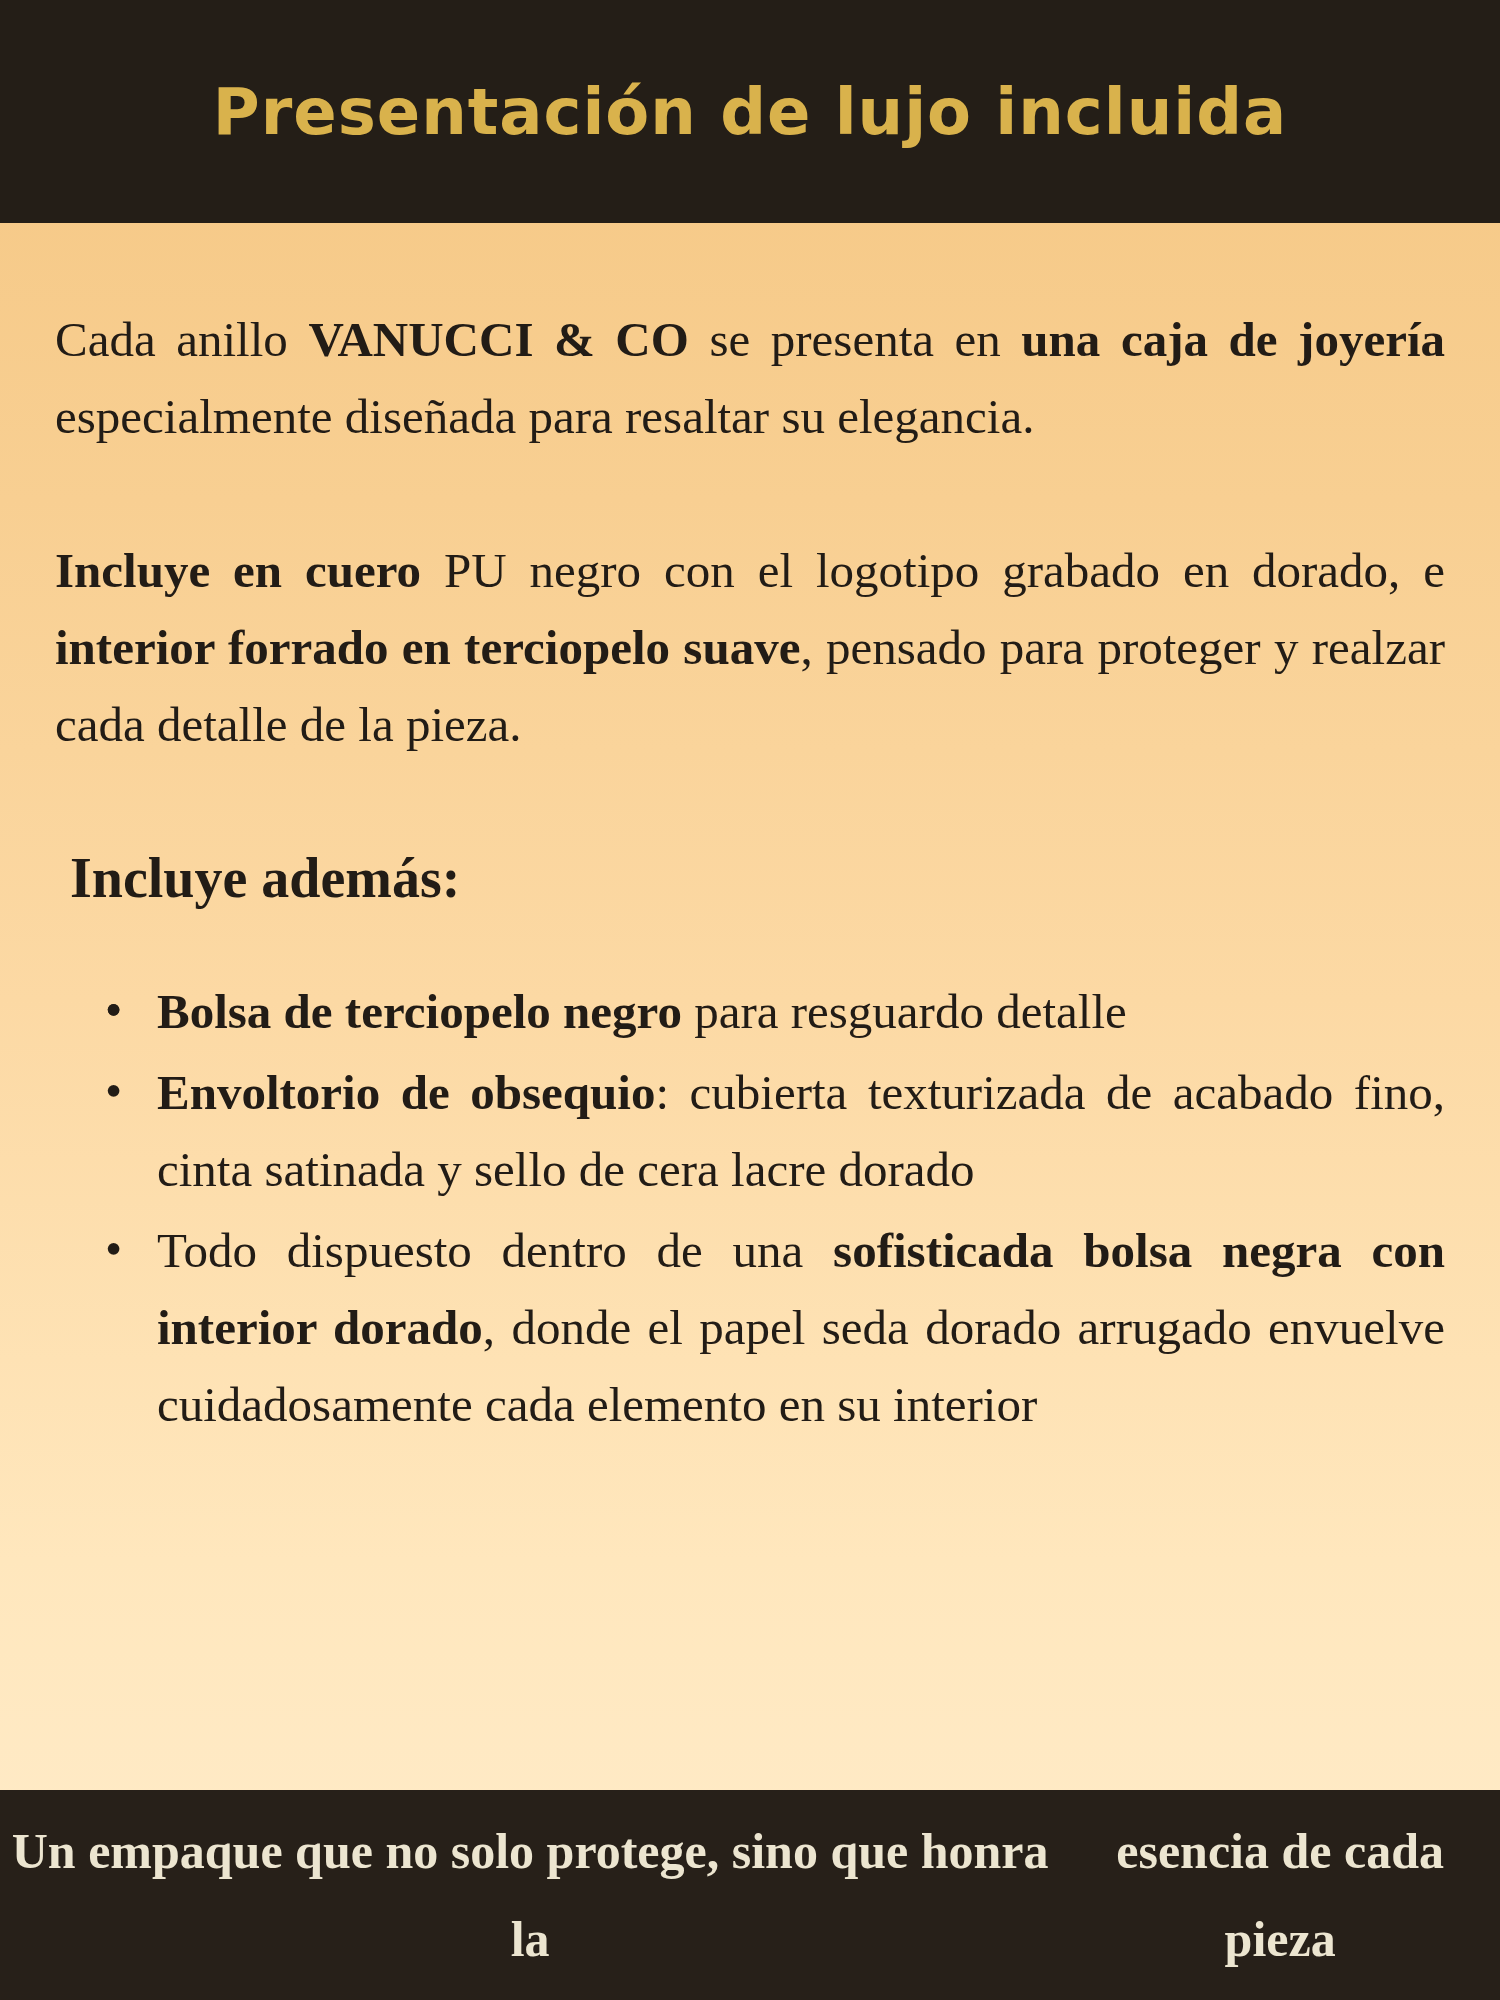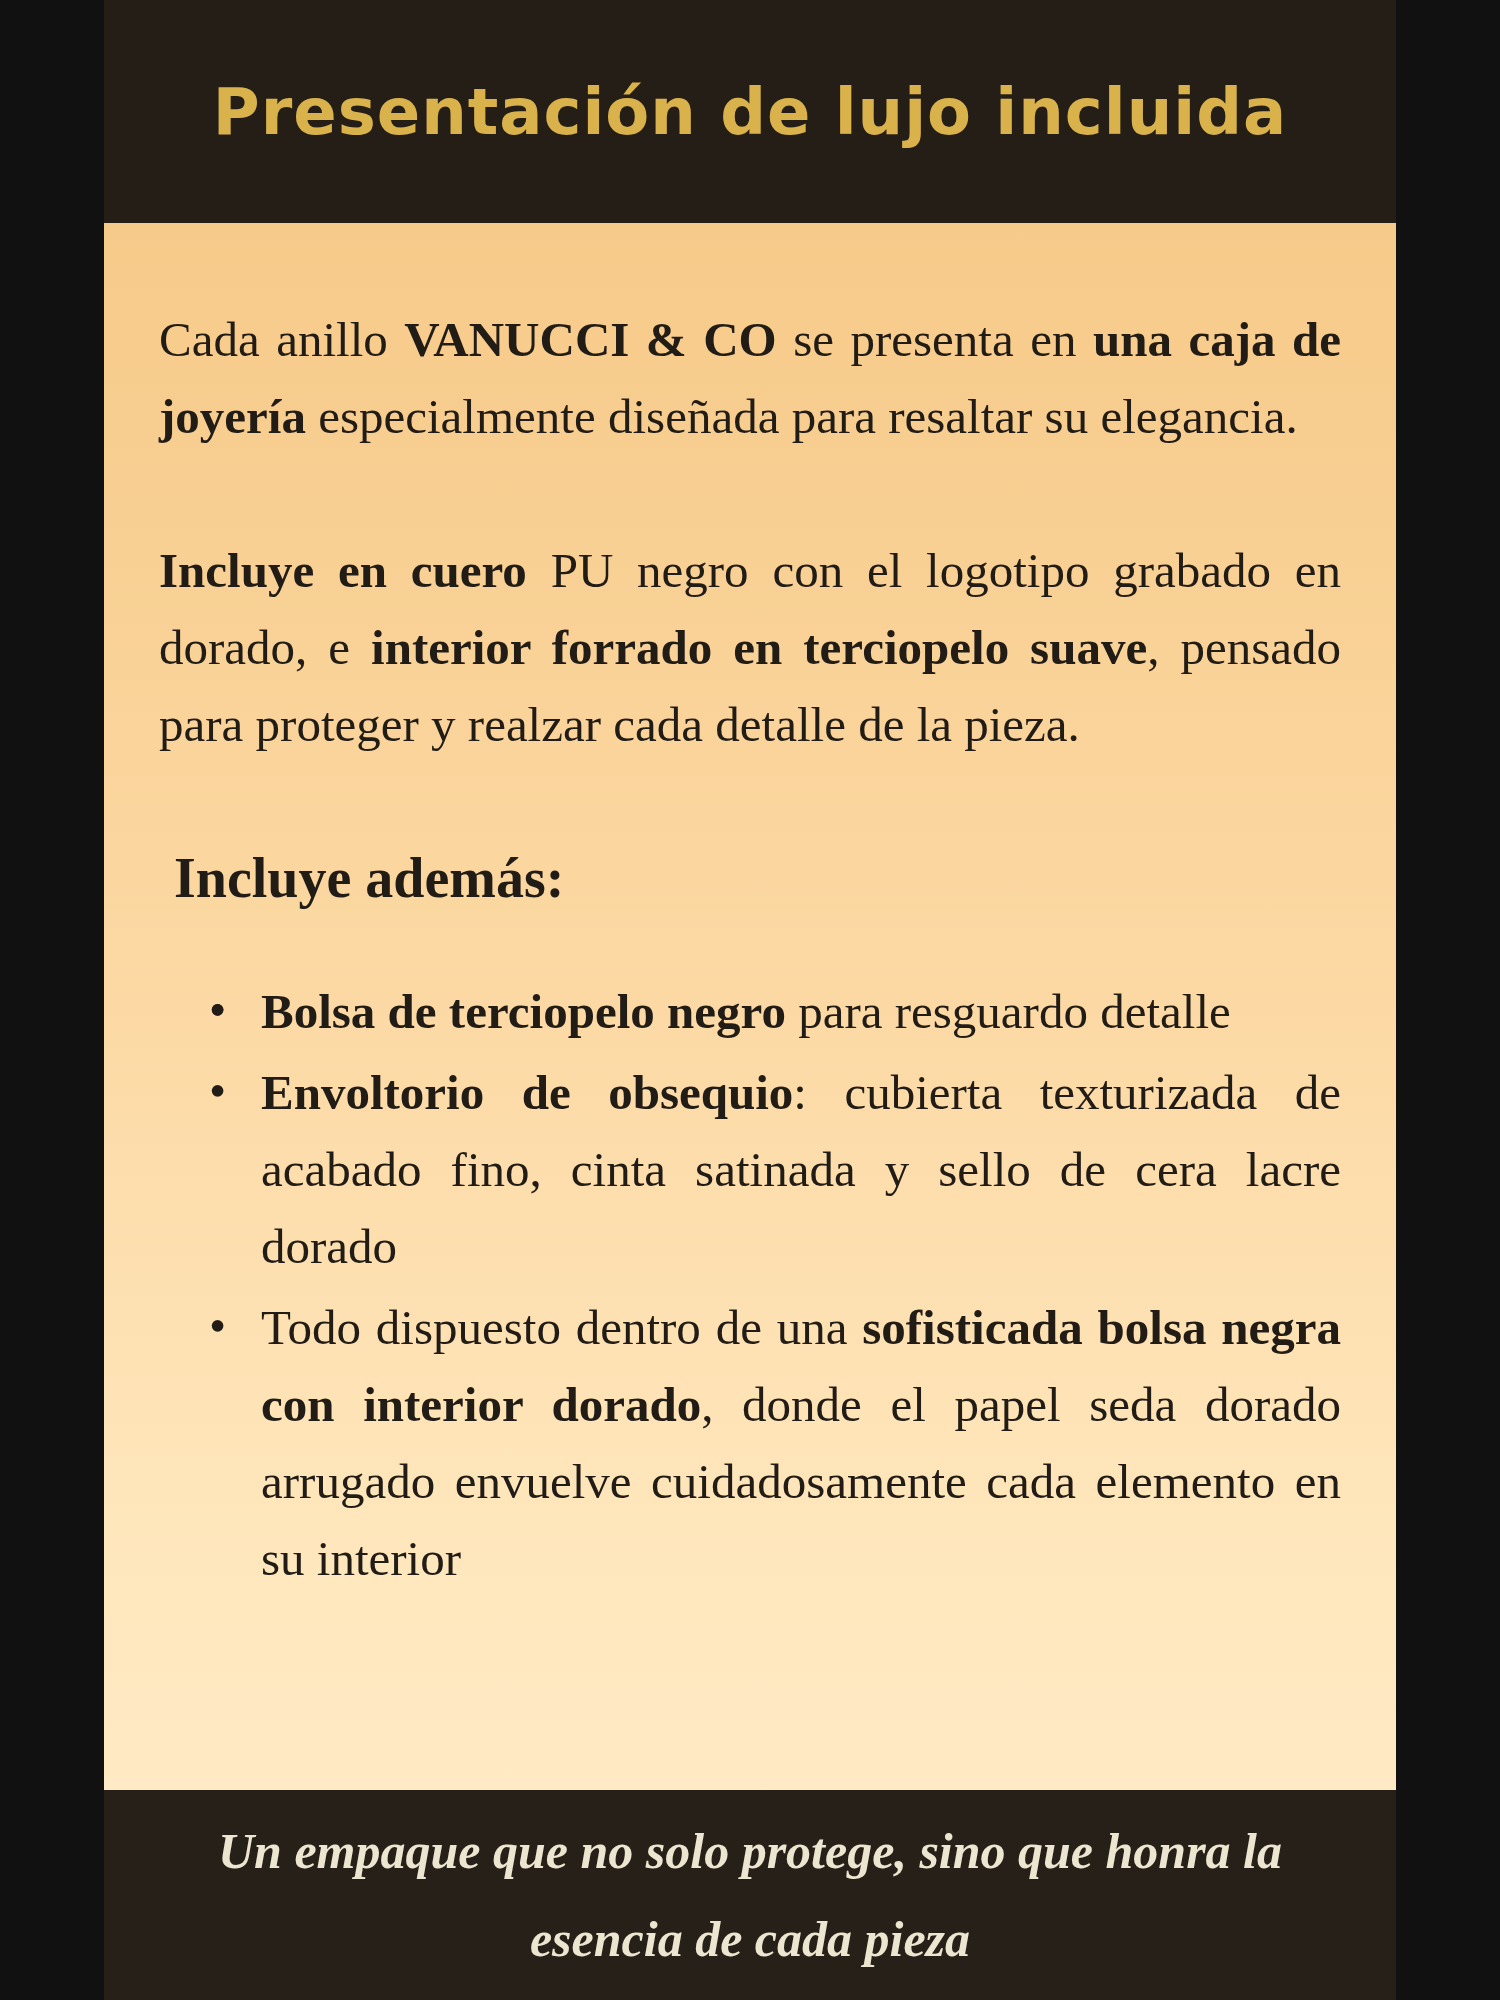--- a/index.html
+++ b/index.html
@@ -1,18 +1,18 @@
 <!DOCTYPE html>
 <html><head>
 <meta charset="utf-8">
 <style>
   html,body { margin:0; padding:0; background:#111; }
   .page {
     position:relative;
-    width:1292px; height:2000px;
+    width:1500px; height:2000px;
     margin:0 auto;
     overflow:hidden;
     background:linear-gradient(180deg,#f5c783 0%,#f8cf92 25%,#fcd9a4 50%,#ffe7bd 78%,#ffeccb 100%);
     font-family:"Liberation Serif","DejaVu Serif",serif;
     color:#221c16;
   }
   .header-band {
     position:absolute; top:0; left:0; right:0; height:223px;
     background:#241e17;
     display:flex; align-items:center; justify-content:center;
@@ -55,21 +55,21 @@
     margin-bottom:4px;
   }
   .dot {
     position:absolute;
     left:-52px; top:-2px;
     font-size:49px;
   }
   .footer-band {
     position:absolute; left:0; right:0; top:1790px; bottom:0;
     background:#272019;
-    display:flex; flex-direction:column; align-items:center; justify-content:center;font-style:italic;
+    display:flex; flex-direction:row; align-items:center; justify-content:center;
   }
   .footer-line {
     font-size:50px;
     font-weight:bold;
     line-height:88px;
     color:#ece5d0;
     text-align:center;
     margin:0;
   }
 </style>

